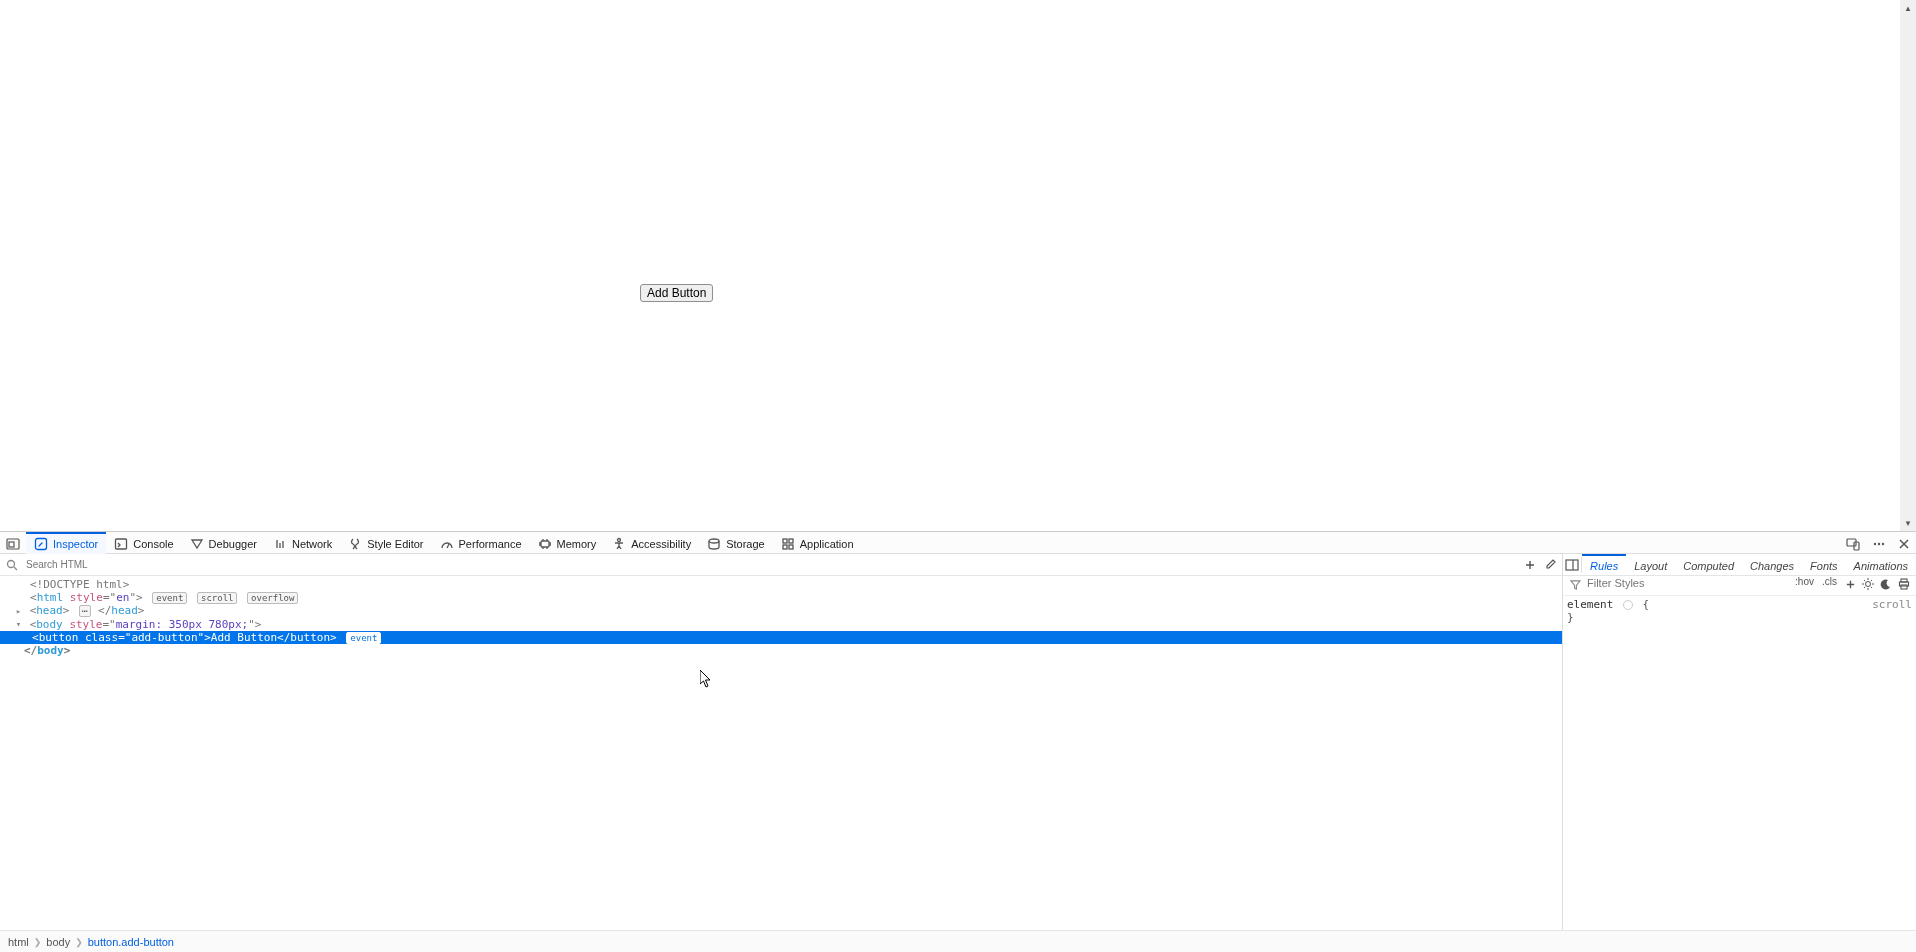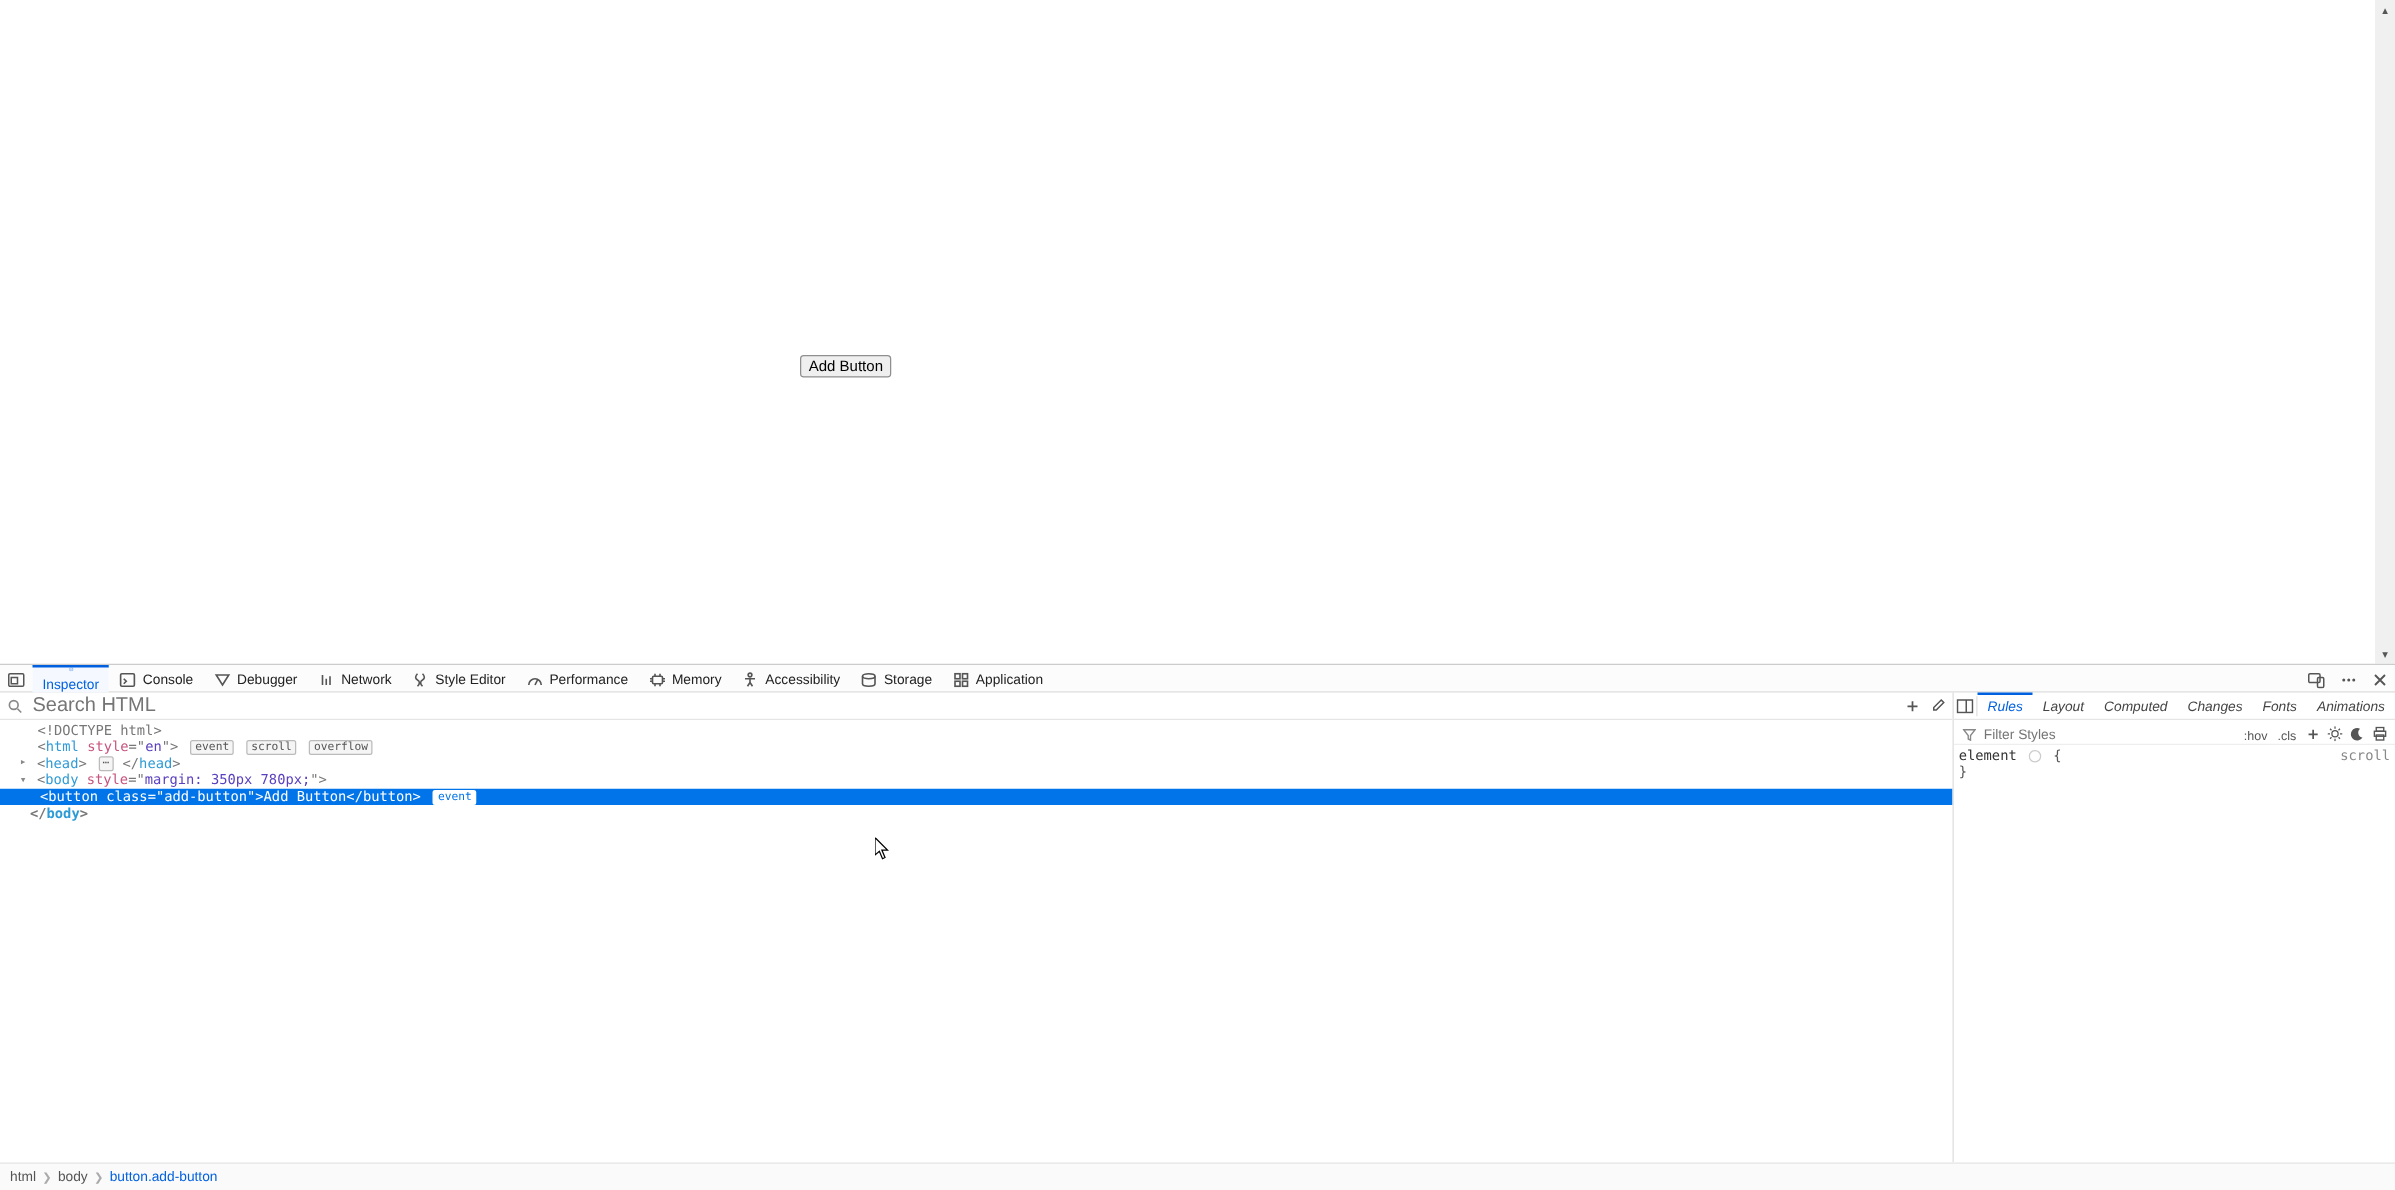--- a/index.html
+++ b/index.html
@@ -73,21 +73,20 @@
     gap: 5px;
     cursor: default;
     color: #222;
     border-top: 2px solid transparent;
   }
   .dt-toolbar .tb-btn.icon-only { padding: 0 6px; }
   .dt-toolbar .tb-btn.active {
     color: #0060df;
     border-top: 2px solid #0060df;
     background: #f5f9ff;
-    flex-direction: column;
   }
   .dt-toolbar .spacer { flex: 1; }
   .dt-toolbar svg { display: block; }
 
   
   .dt-panels {
     flex: 1;
     display: flex;
     min-height: 0;
   }
@@ -109,21 +108,21 @@
     align-items: center;
     height: 22px;
     border-bottom: 1px solid #e5e5e5;
     padding: 0 4px;
     gap: 4px;
   }
   .search-row input {
     flex: 1;
     border: none;
     outline: none;
-    font-size: 16px;
+    font-size: 10px;
     background: transparent;
   }
   .search-row .right-icons {
     display: flex;
     gap: 4px;
     align-items: center;
   }
   .mini-icon {
     width: 16px;
     height: 16px;
@@ -237,21 +236,21 @@
     color: #444;
     border-top: 2px solid transparent;
   }
   .side-tabs .s-tab.active {
     color: #0060df;
     border-top: 2px solid #0060df;
   }
   .filter-row {
     height: 20px;
     display: flex;
-    align-items: flex-end;
+    align-items: flex-start;
     border-bottom: 1px solid #eee;
     font-size: 11px;
     padding: 0 4px;
     gap: 2px;
   }
   .filter-row input {
     flex: 1;
     border: none;
     outline: none;
     font-size: 11px;

